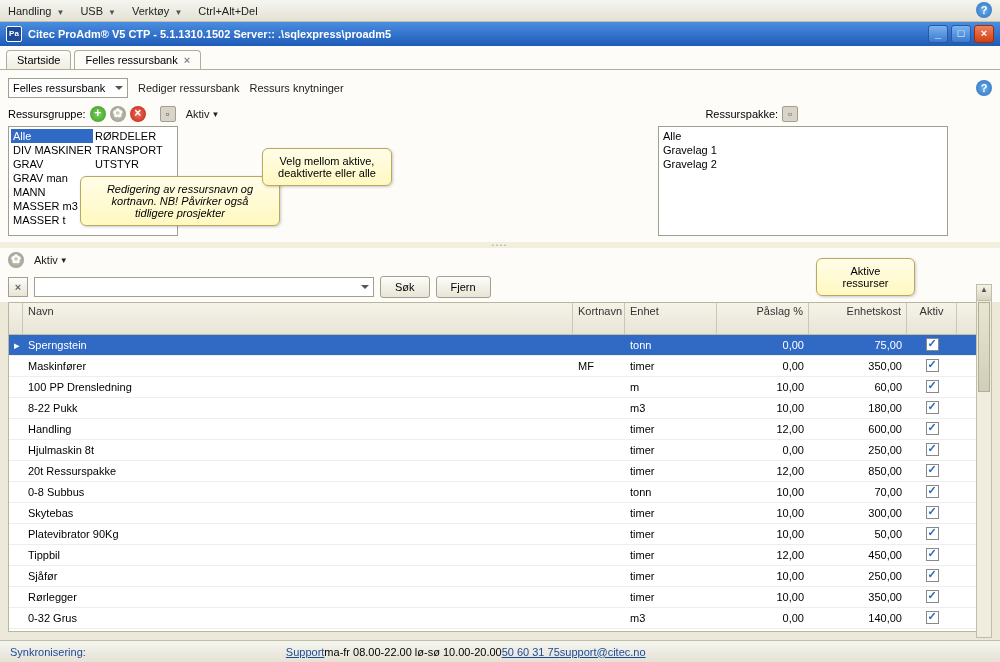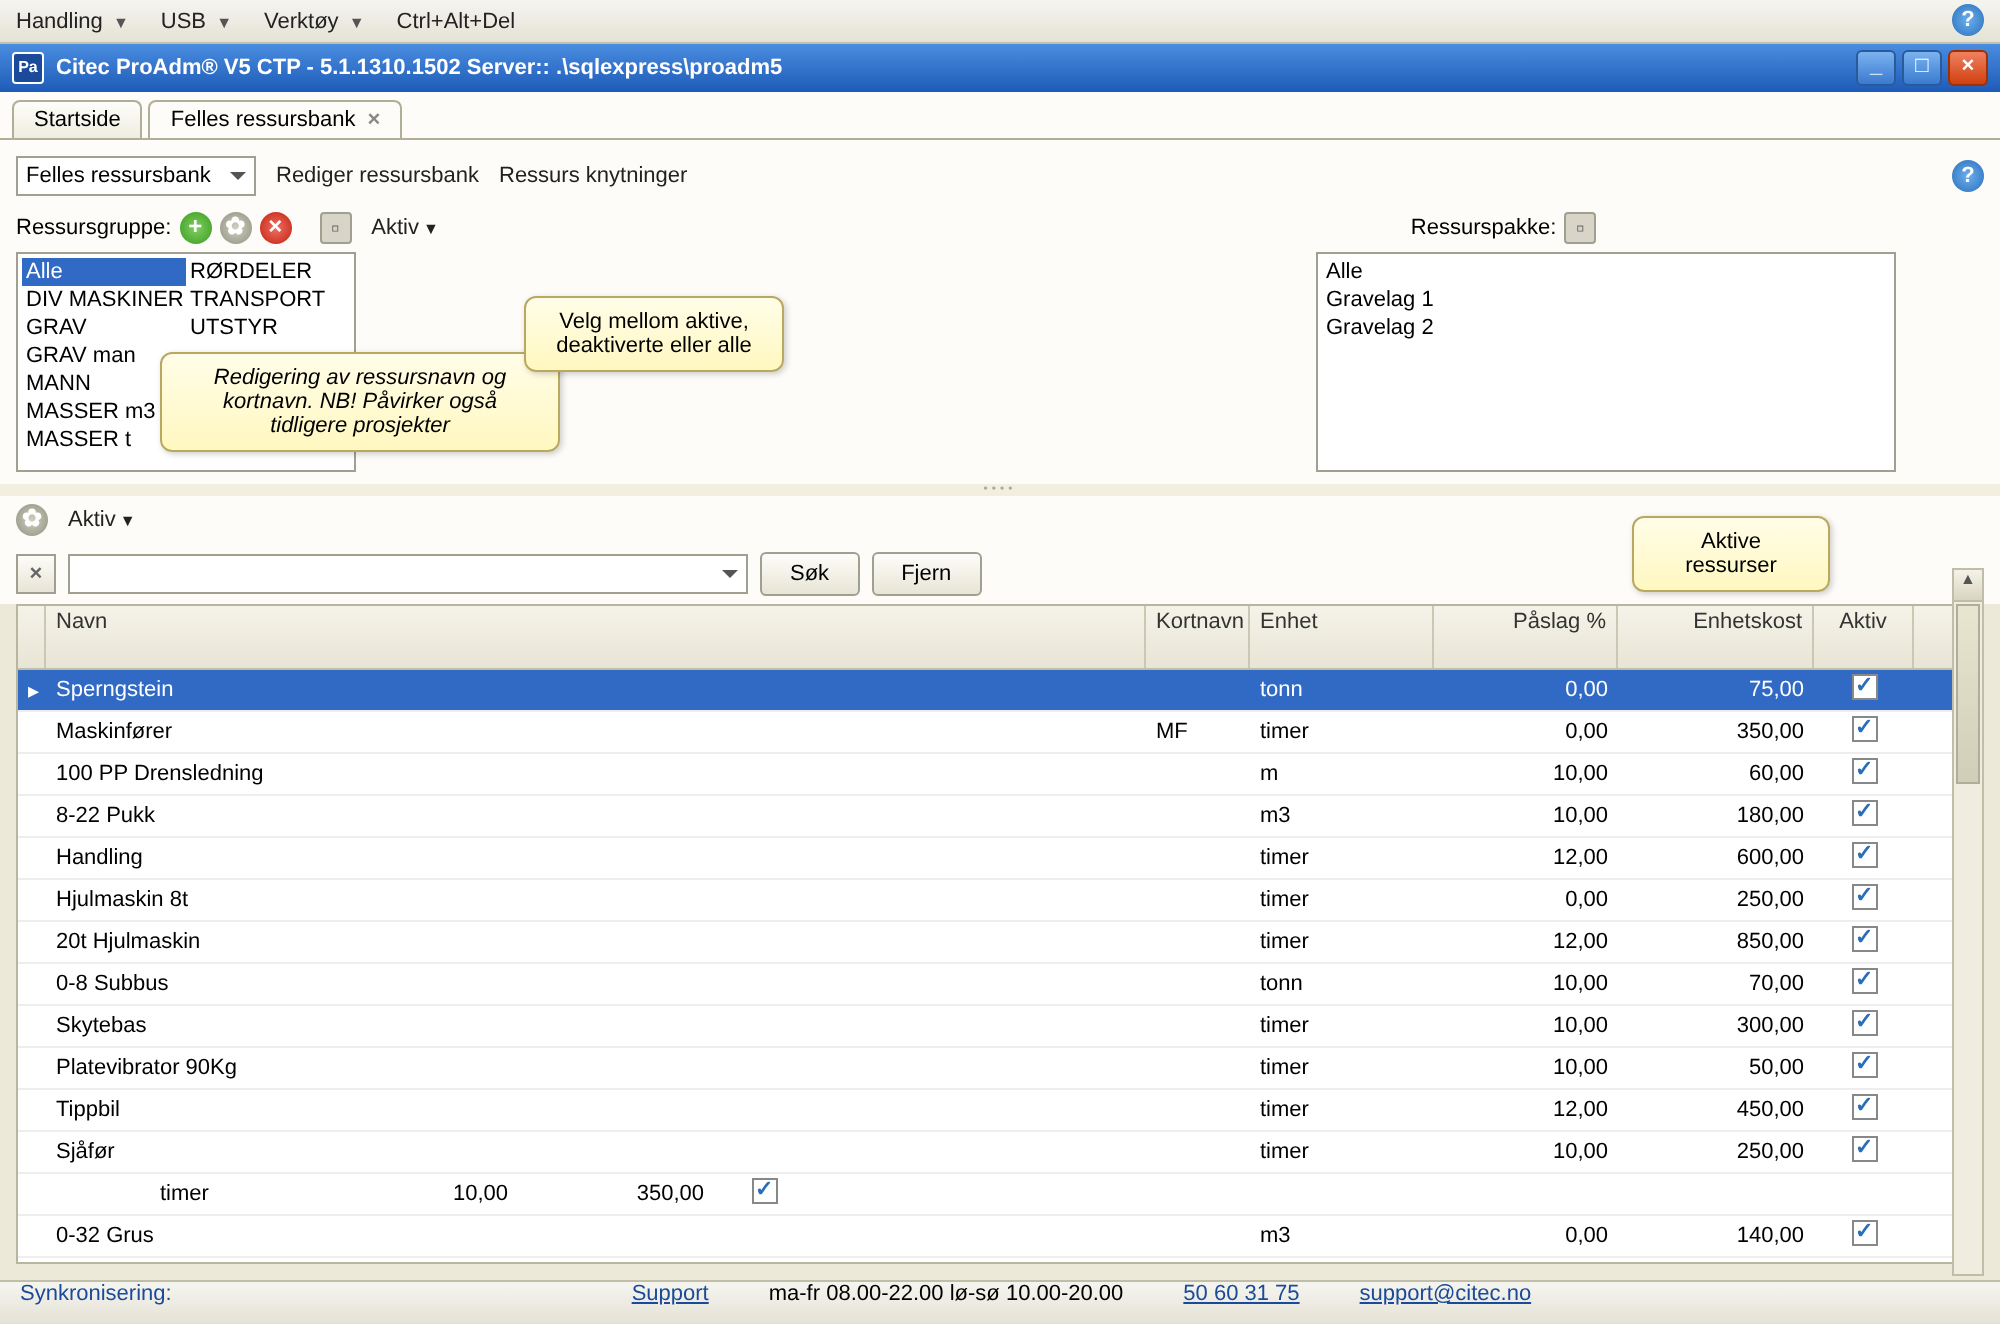--- a/index.html
+++ b/index.html
@@ -60,21 +60,21 @@
 .rowind { width: 14px; text-align: center; color: #666; }
 .grow.sel .rowind { color: #fff; }
 .c-navn { width: 550px; }
 .c-kort { width: 52px; }
 .c-enh { width: 92px; }
 .c-pas { width: 92px; text-align: right; }
 .c-kost { width: 98px; text-align: right; }
 .c-akt { width: 50px; text-align: center; }
 .chk { display: inline-block; width: 13px; height: 13px; border: 1px solid #888; background: #fff; position: relative; }
 .chk.on::after { content: "✓"; position: absolute; top: -2px; left: 1px; color: #2a6db8; font-size: 11px; font-weight: bold; }
-.statusbar { position: absolute; bottom: 0; left: 0; right: 0; height: 22px; background: linear-gradient(#f5f5f0,#e5e2d5); border-top: 1px solid #c0bda8; display: flex; padding: 0 10px; gap: 30px; }
+.statusbar { position: absolute; bottom: 0; left: 0; right: 0; height: 22px; background: linear-gradient(#f5f5f0,#e5e2d5); border-top: 1px solid #c0bda8; display: flex; align-items: center; padding: 0 10px; }
 .statusbar .slink { color: #1a4a9a; text-decoration: underline; cursor: pointer; }
 .scrollbar-v { position: absolute; right: 8px; top: 284px; bottom: 24px; width: 16px; background: #f0ede0; border: 1px solid #c0bda8; }
 .sb-btn { height: 16px; background: linear-gradient(#f5f3e8,#d8d5c0); border-bottom: 1px solid #c0bda8; text-align: center; font-size: 8px; color: #555; }
 .sb-thumb { background: linear-gradient(#e8e5d0,#d0cdb8); border: 1px solid #b0ad98; margin: 1px; height: 90px; }
 </style>
 </head>
 <body>
 
 <div class="topbar">
   <span class="menu-item"><span>Handling</span> <span class="arr">▼</span></span>
@@ -237,21 +237,21 @@
         <div class="gc rowind"></div>
         <div class="gc c-navn">Hjulmaskin 8t</div>
         <div class="gc c-kort"></div>
         <div class="gc c-enh">timer</div>
         <div class="gc c-pas">0,00</div>
         <div class="gc c-kost">250,00</div>
         <div class="gc c-akt"><span class="chk on"></span></div>
       </div>
       <div class="grow">
         <div class="gc rowind"></div>
-        <div class="gc c-navn">20t Hjulmaskin</div>
+        <div class="gc c-navn">20t Ressurspakke</div>
         <div class="gc c-kort"></div>
         <div class="gc c-enh">timer</div>
         <div class="gc c-pas">12,00</div>
         <div class="gc c-kost">850,00</div>
         <div class="gc c-akt"><span class="chk on"></span></div>
       </div>
       <div class="grow">
         <div class="gc rowind"></div>
         <div class="gc c-navn">0-8  Subbus</div>
         <div class="gc c-kort"></div>
@@ -291,20 +291,21 @@
         <div class="gc rowind"></div>
         <div class="gc c-navn">Sjåfør</div>
         <div class="gc c-kort"></div>
         <div class="gc c-enh">timer</div>
         <div class="gc c-pas">10,00</div>
         <div class="gc c-kost">250,00</div>
         <div class="gc c-akt"><span class="chk on"></span></div>
       </div>
       <div class="grow">
         <div class="gc rowind"></div>
+        <div class="gc c-navn">Rørlegger</div>
         <div class="gc c-kort"></div>
         <div class="gc c-enh">timer</div>
         <div class="gc c-pas">10,00</div>
         <div class="gc c-kost">350,00</div>
         <div class="gc c-akt"><span class="chk on"></span></div>
       </div>
       <div class="grow">
         <div class="gc rowind"></div>
         <div class="gc c-navn">0-32 Grus</div>
         <div class="gc c-kort"></div>

